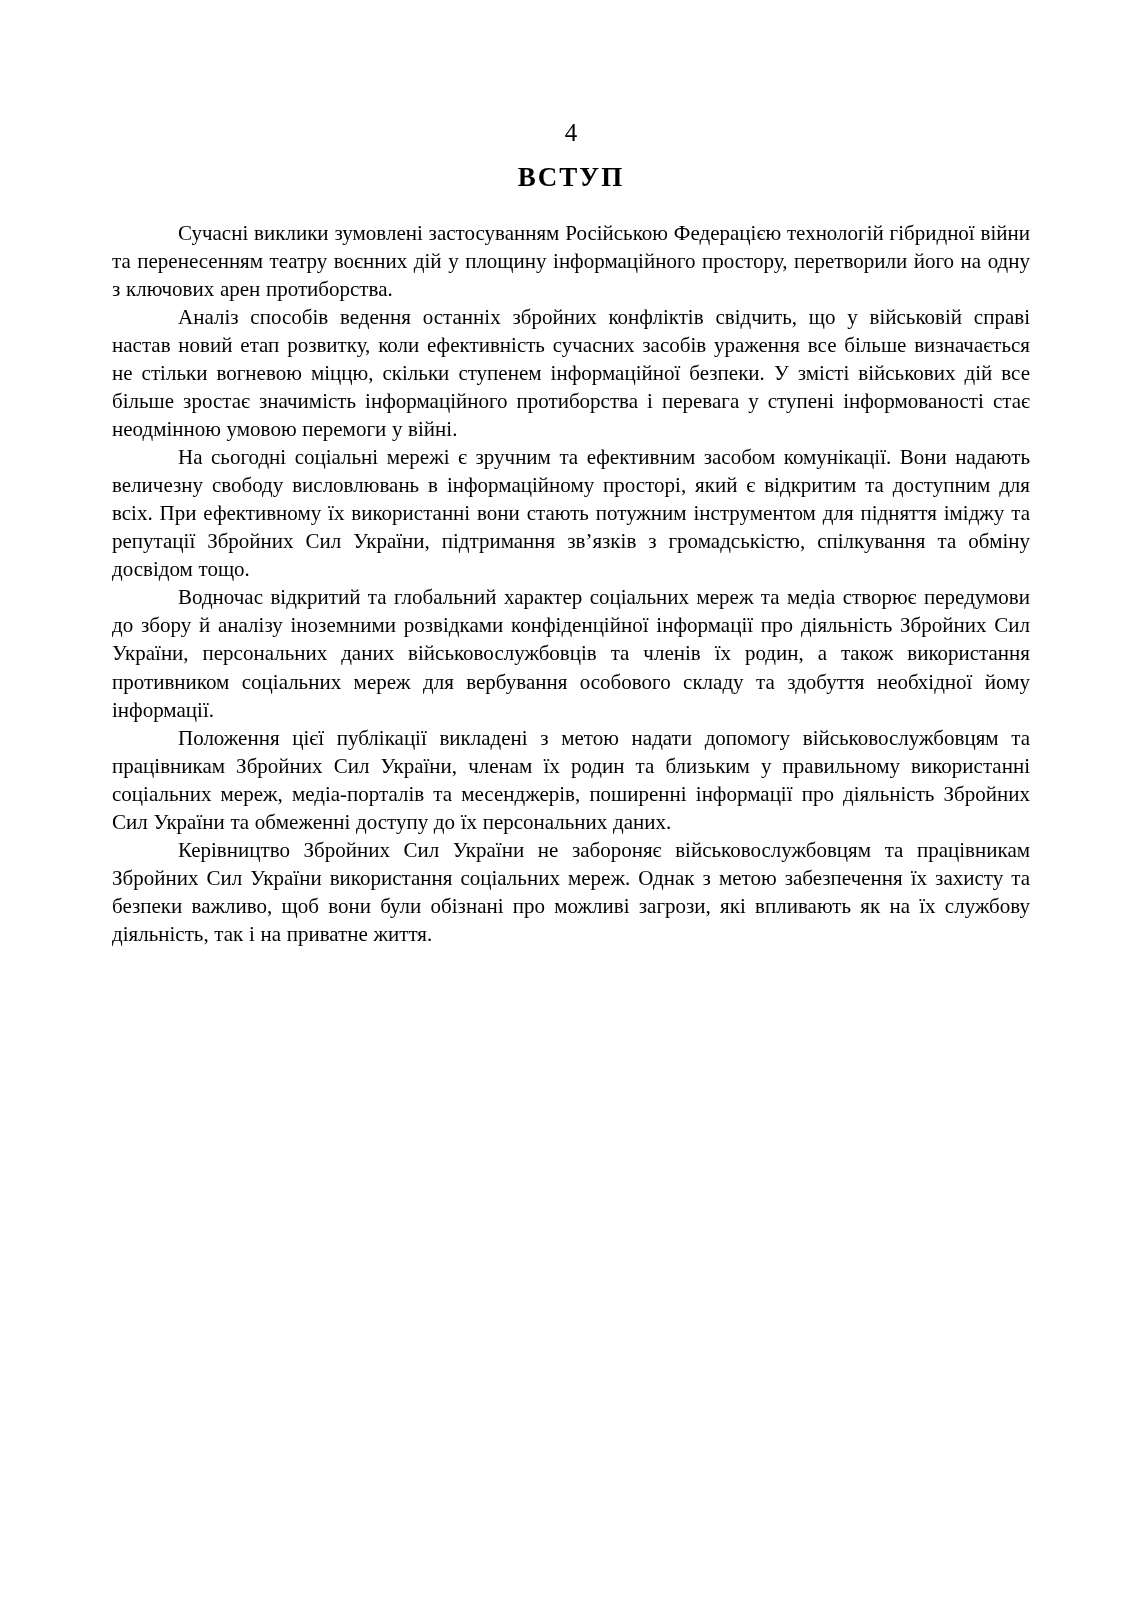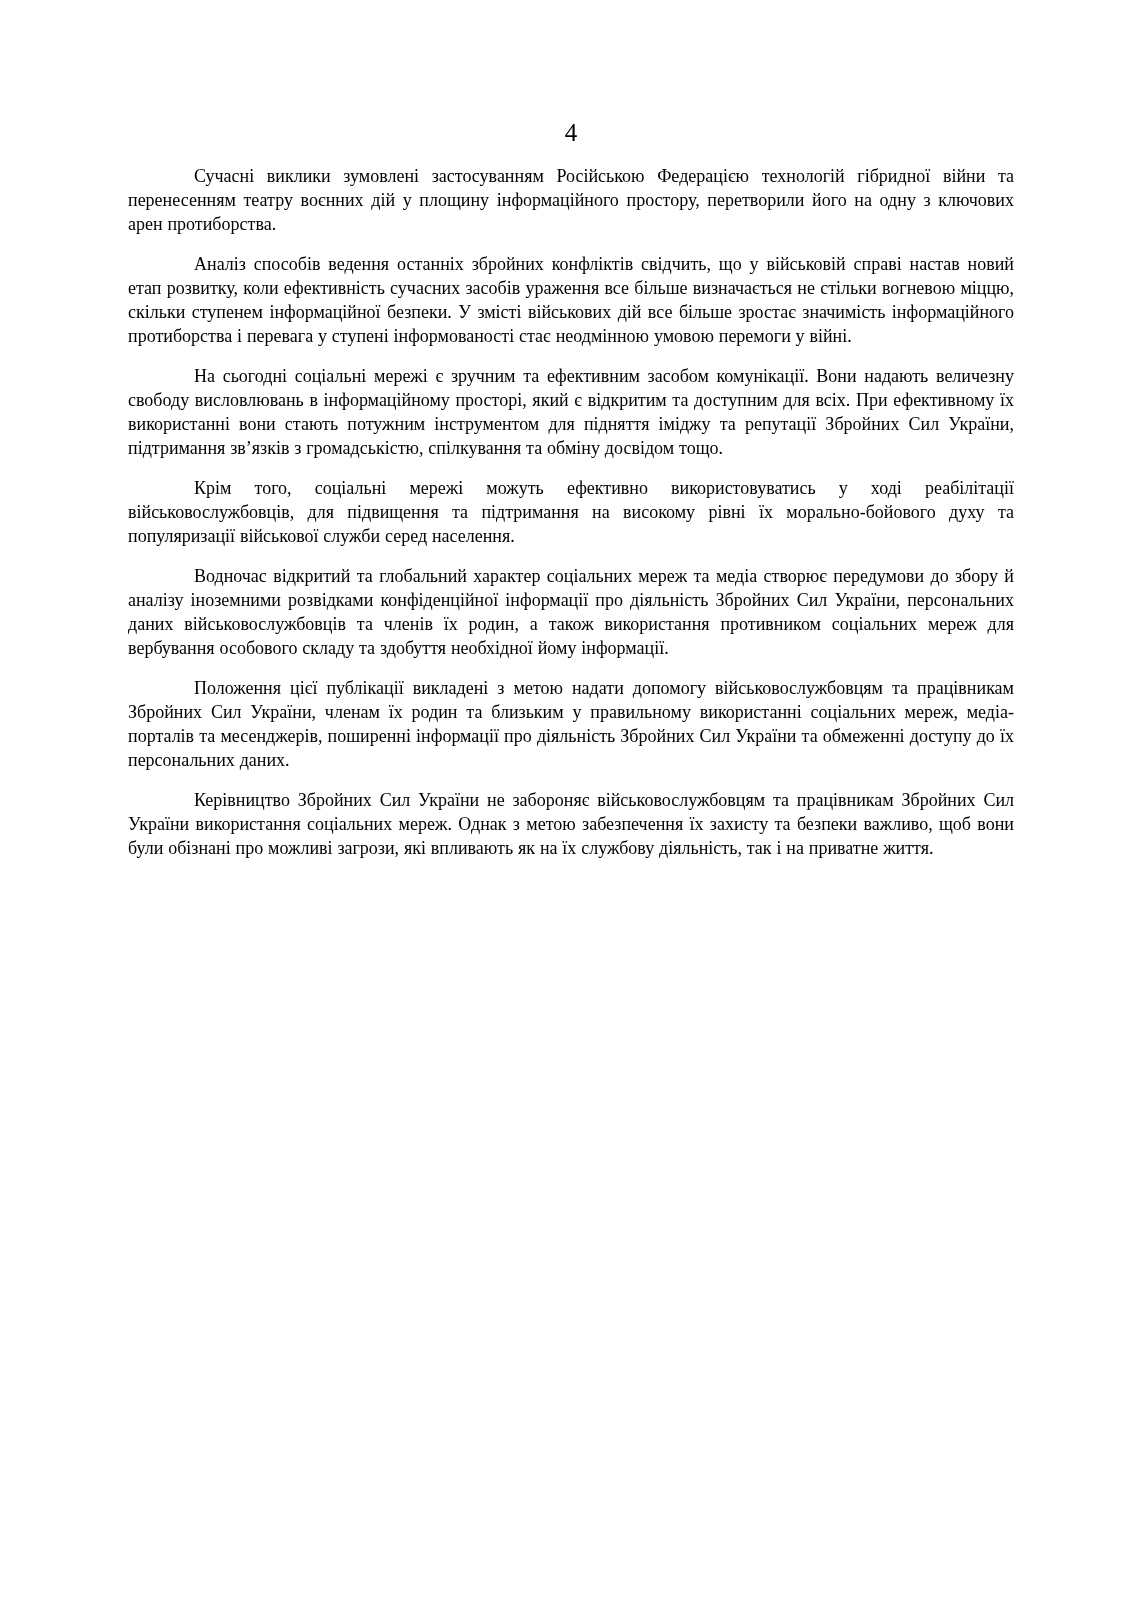--- a/index.html
+++ b/index.html
@@ -29,43 +29,43 @@
     margin: 0 0 14px 0;
   }
   .doc-title {
     text-align: center;
     font-size: 27px;
     font-weight: bold;
     letter-spacing: 2px;
     margin: 0 0 26px 0;
   }
   .body-text p {
-    margin: 16px;
+    margin: 0;
     text-align: justify;
     text-indent: 66px;
-    font-size: 18px;
+    font-size: 21px;
     line-height: 1.335;
     hyphens: none;
     word-spacing: 0.02em;
   }
   .body-text p:last-child {
     text-align: justify;
   }
 </style>
 </head>
 <body>
 
 <div class="page">
 
   <div class="page-number">4</div>
 
+  <h1 class="doc-title">ВСТУП</h1>
 
   <div class="body-text">
     <p>Сучасні виклики зумовлені застосуванням Російською Федерацією технологій гібридної війни та перенесенням театру воєнних дій у площину інформаційного простору, перетворили його на одну з ключових арен протиборства.</p>
     <p>Аналіз способів ведення останніх збройних конфліктів свідчить, що у військовій справі настав новий етап розвитку, коли ефективність сучасних засобів ураження все більше визначається не стільки вогневою міццю, скільки ступенем інформаційної безпеки. У змісті військових дій все більше зростає значимість інформаційного протиборства і перевага у ступені інформованості стає неодмінною умовою перемоги у війні.</p>
     <p>На сьогодні соціальні мережі є зручним та ефективним засобом комунікації. Вони надають величезну свободу висловлювань в інформаційному просторі, який є відкритим та доступним для всіх. При ефективному їх використанні вони стають потужним інструментом для підняття іміджу та репутації Збройних Сил України, підтримання зв’язків з громадськістю, спілкування та обміну досвідом тощо.</p>
-    <p>Крім того, соціальні мережі можуть ефективно використовуватись у ході реабілітації військовослужбовців, для підвищення та підтримання на високому рівні їх морально-бойового духу та популяризації військової служби серед населення.</p>
     <p>Водночас відкритий та глобальний характер соціальних мереж та медіа створює передумови до збору й аналізу іноземними розвідками конфіденційної інформації про діяльність Збройних Сил України, персональних даних військовослужбовців та членів їх родин, а також використання противником соціальних мереж для вербування особового складу та здобуття необхідної йому інформації.</p>
     <p>Положення цієї публікації викладені з метою надати допомогу військовослужбовцям та працівникам Збройних Сил України, членам їх родин та близьким у правильному використанні соціальних мереж, медіа-порталів та месенджерів, поширенні інформації про діяльність Збройних Сил України та обмеженні доступу до їх персональних даних.</p>
     <p>Керівництво Збройних Сил України не забороняє військовослужбовцям та працівникам Збройних Сил України використання соціальних мереж. Однак з метою забезпечення їх захисту та безпеки важливо, щоб вони були обізнані про можливі загрози, які впливають як на їх службову діяльність, так і на приватне життя.</p>
   </div>
 
 </div>
 
 </body></html>

